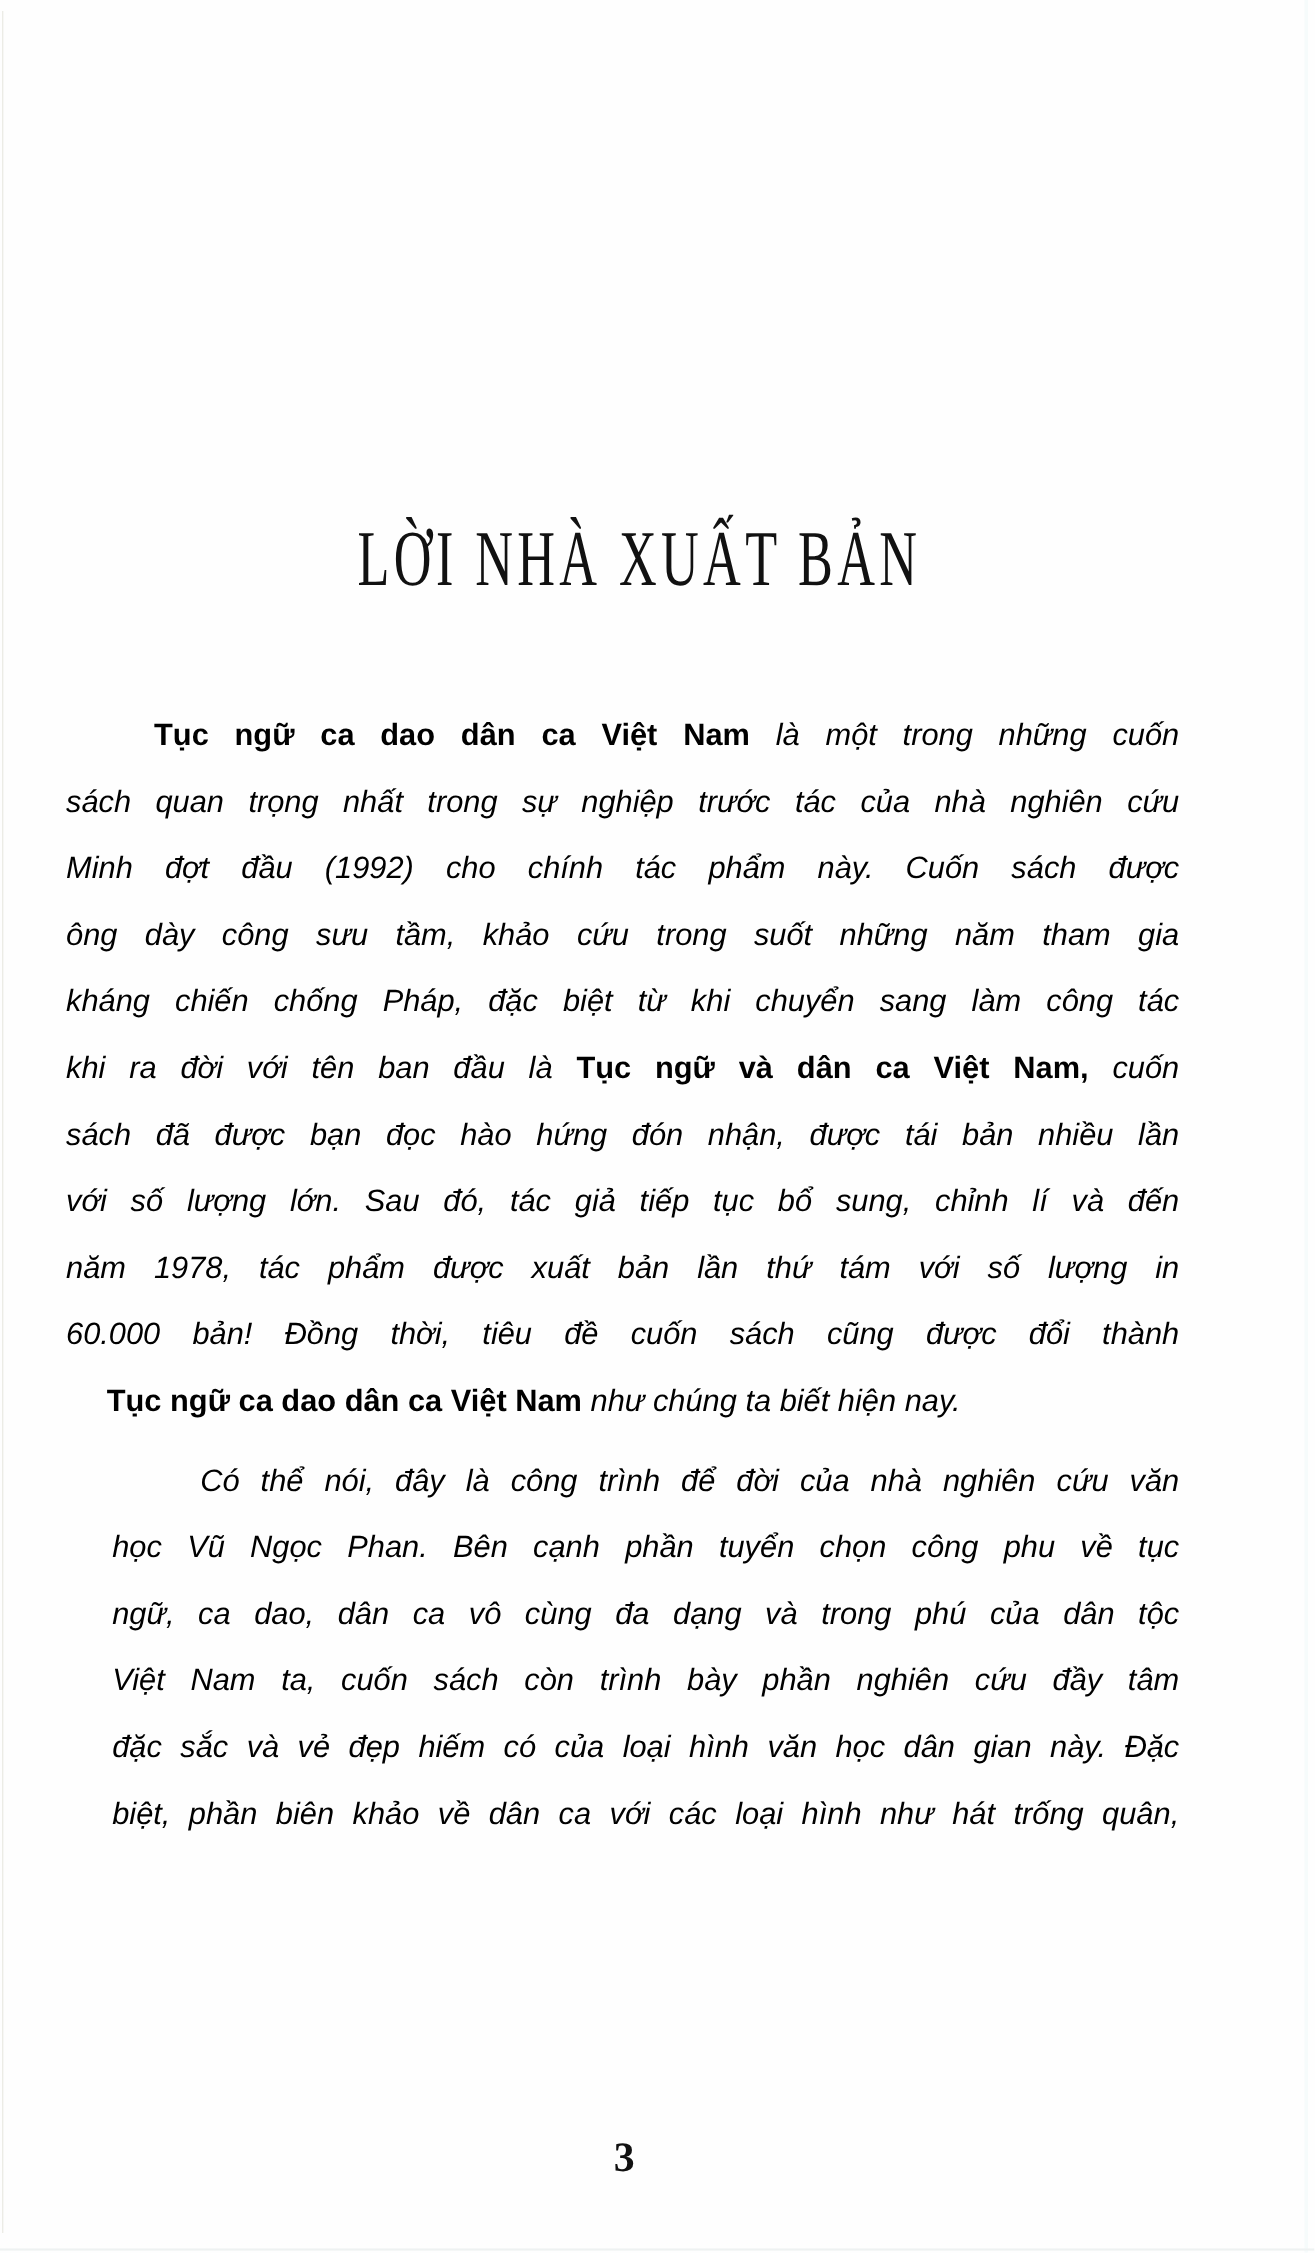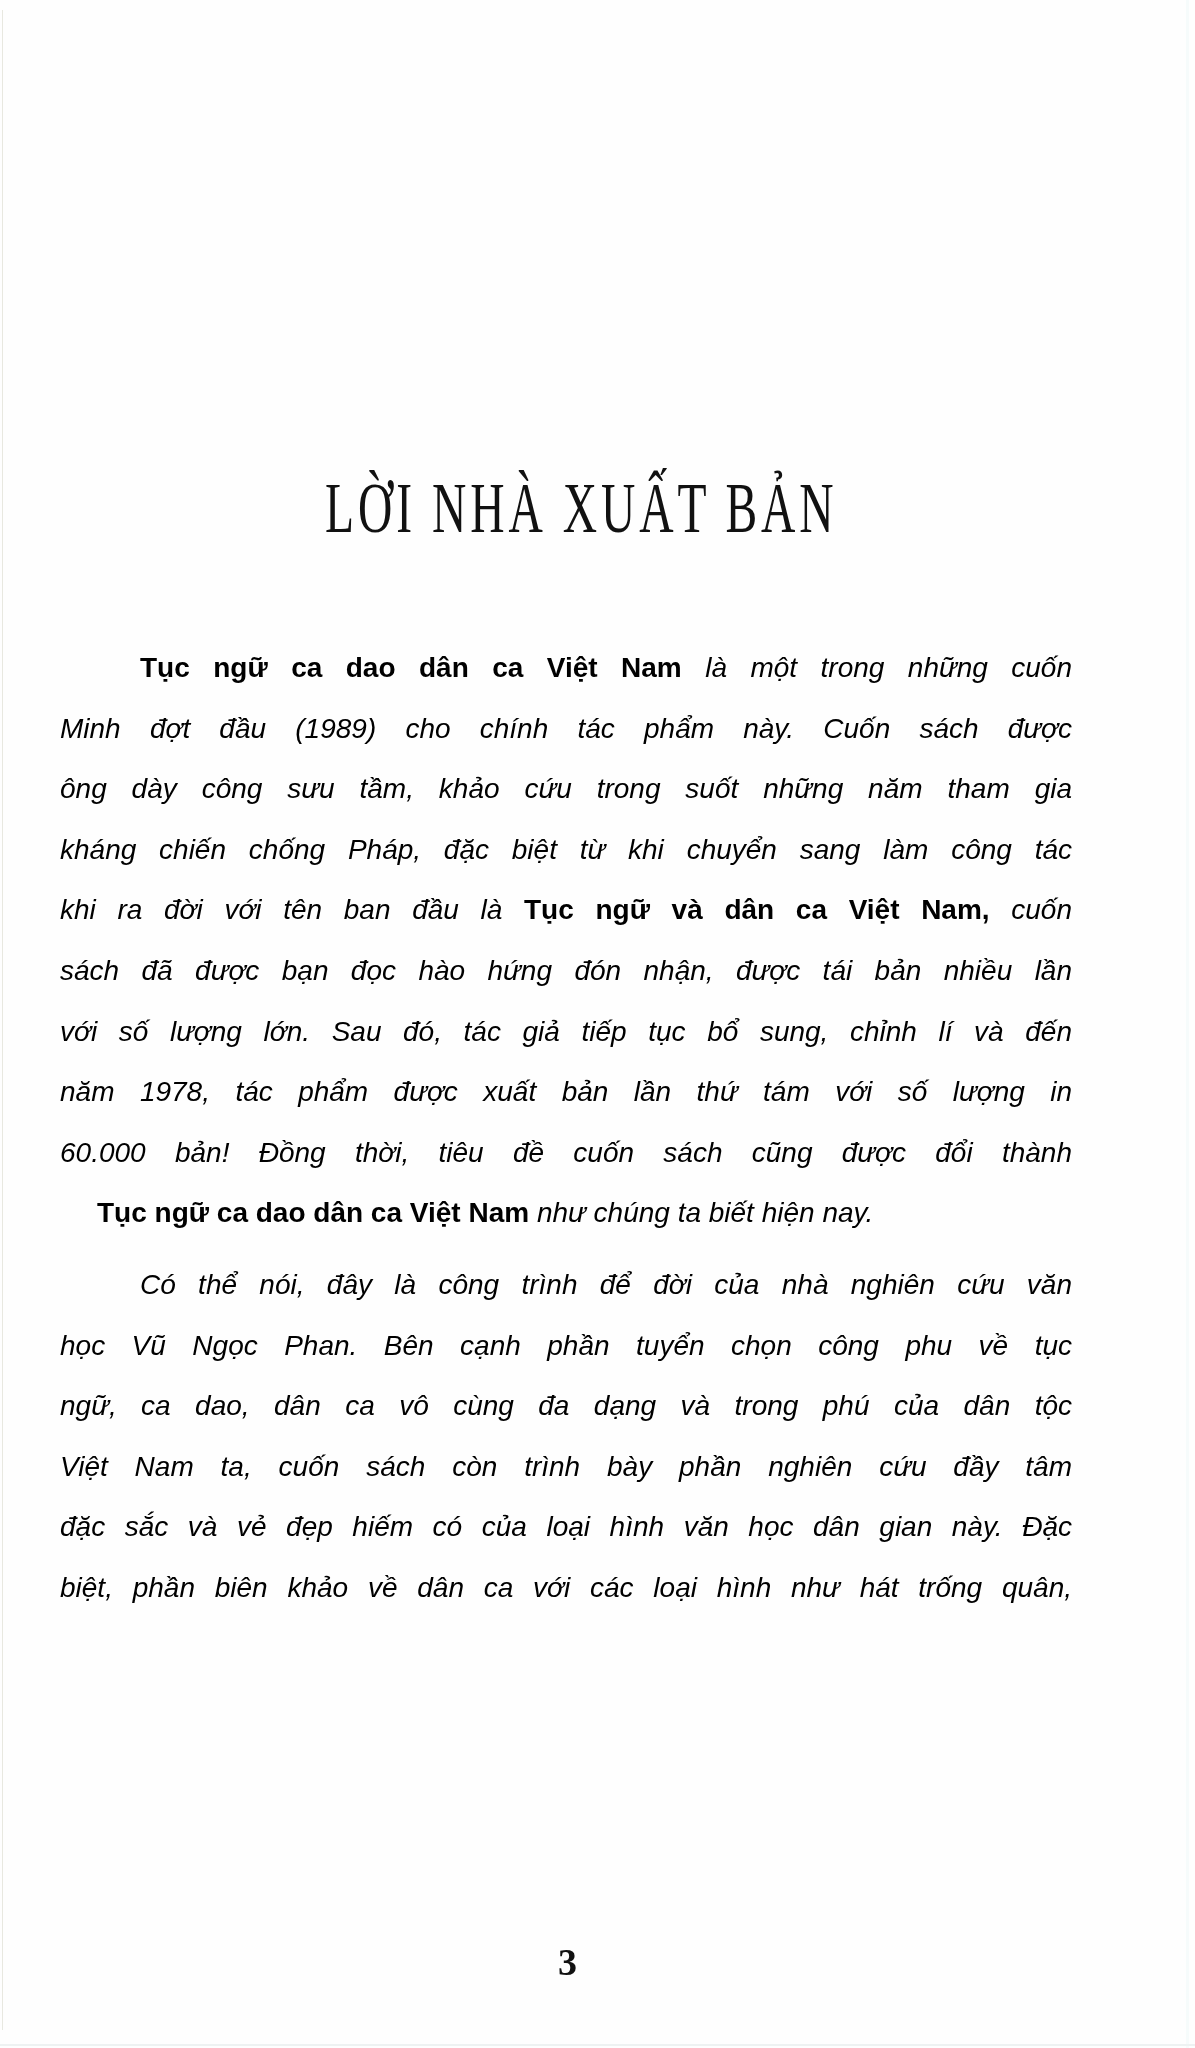--- a/index.html
+++ b/index.html
@@ -66,20 +66,21 @@
     color: #000000;
   }
   .para {
     margin: 0;
     text-indent: 80px;
     text-align: justify;
     text-align-last: left;
   }
   .para + .para {
     margin-top: 11px;
+    margin-left: 42px;
   }
   .para b {
     font-style: normal;
     font-weight: bold;
   }
   .line {
     display: block;
     text-align: justify;
     text-align-last: justify;
     white-space: nowrap;
@@ -112,21 +113,22 @@
 
 <div class="edge-left"></div>
 <div class="edge-right"></div>
 <div class="edge-bottom"></div>
 
 <h1 class="title">LỜI NHÀ XUẤT BẢN</h1>
 
 <div class="body-text">
   <div class="para lines">
       <span class="line first"><b>Tục ngữ ca dao dân ca Việt Nam</b><span> là một trong những cuốn</span></span>
-      <span class="line"><span>Minh đợt đầu (1989) cho chính tác phẩm này. Cuốn sách được</span></span>
+      <span class="line"><span>sách quan trọng nhất trong sự nghiệp trước tác của nhà nghiên cứu</span></span>
+      <span class="line"><span>Minh đợt đầu (1992) cho chính tác phẩm này. Cuốn sách được</span></span>
       <span class="line"><span>ông dày công sưu tầm, khảo cứu trong suốt những năm tham gia</span></span>
       <span class="line"><span>kháng chiến chống Pháp, đặc biệt từ khi chuyển sang làm công tác</span></span>
       <span class="line"><span>khi ra đời với tên ban đầu là </span><b>Tục ngữ và dân ca Việt Nam,</b><span> cuốn</span></span>
       <span class="line"><span>sách đã được bạn đọc hào hứng đón nhận, được tái bản nhiều lần</span></span>
       <span class="line"><span>với số lượng lớn. Sau đó, tác giả tiếp tục bổ sung, chỉnh lí và đến</span></span>
       <span class="line"><span>năm 1978, tác phẩm được xuất bản lần thứ tám với số lượng in</span></span>
       <span class="line"><span>60.000 bản! Đồng thời, tiêu đề cuốn sách cũng được đổi thành</span></span>
       <span class="line last"><b>Tục ngữ ca dao dân ca Việt Nam</b><span> như chúng ta biết hiện nay.</span></span>
     </div>
   <div class="para lines">

